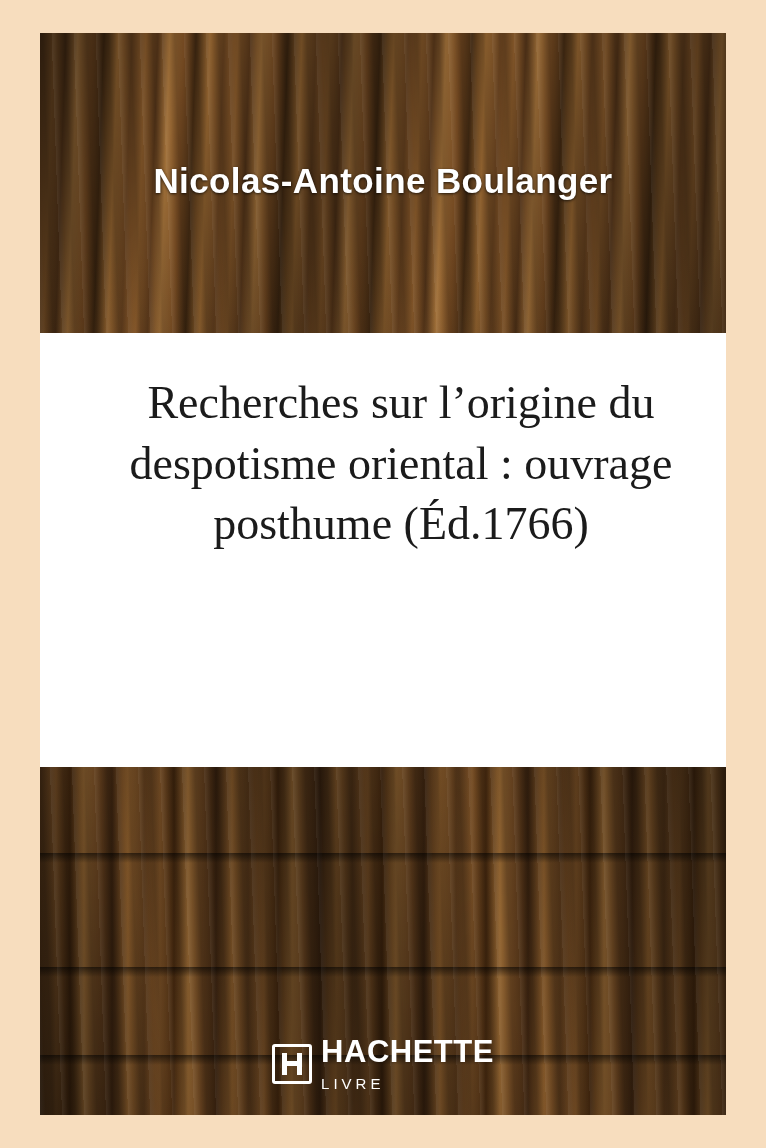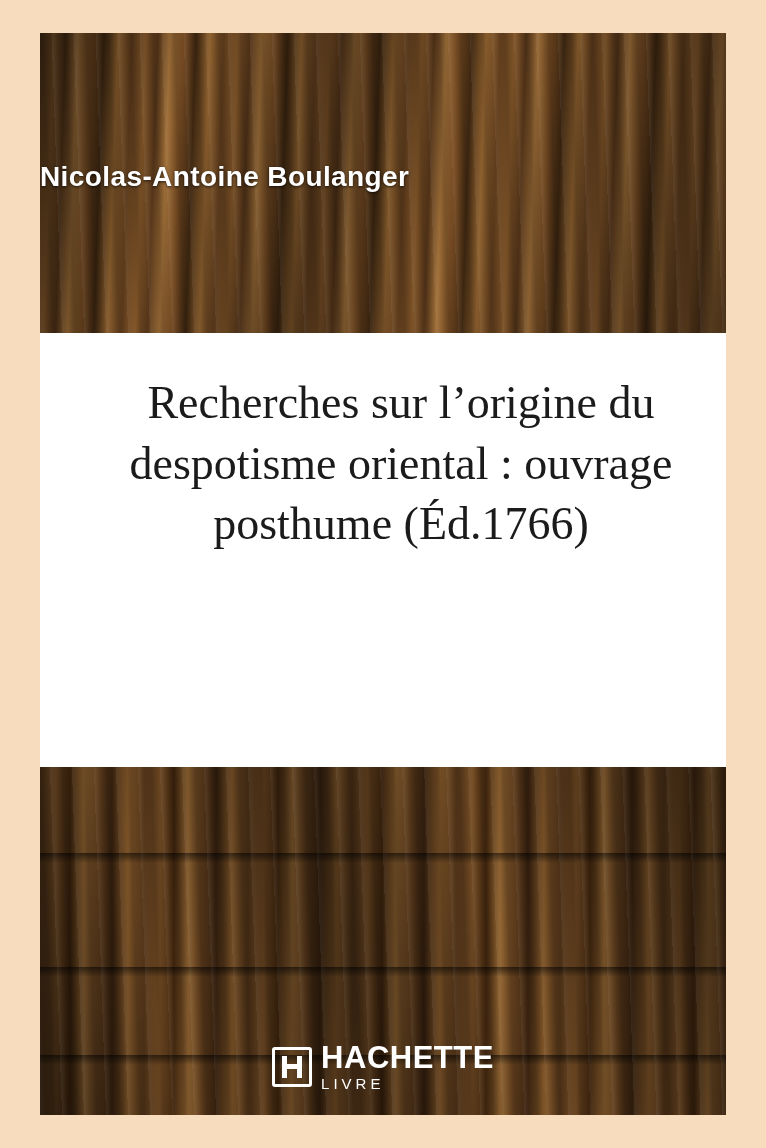--- a/index.html
+++ b/index.html
@@ -85,24 +85,25 @@
       rgba(255,255,255,0.0) 22px);
     pointer-events: none;
   }
 
   
   .author {
     position: absolute;
     left: 0;
     right: 0;
     top: 128px;
+    text-align: center;
     color: #ffffff;
     font-family: "Liberation Sans", sans-serif;
     font-weight: bold;
-    font-size: 28px;
+    font-size: 35px;
     letter-spacing: 0.4px;
     text-shadow: 0 1px 3px rgba(0,0,0,0.7);
   }
 
   
   .title-area {
     position: absolute;
     left: 0;
     right: 0;
     top: 300px;
@@ -173,21 +174,21 @@
     font-family: "Liberation Sans", sans-serif;
   }
   .hachette-name {
     font-size: 31px;
     font-weight: bold;
     letter-spacing: 0.5px;
   }
   .hachette-sub {
     font-size: 15px;
     letter-spacing: 4px;
-    margin-top: 3px;
+    margin-top: 9px;
   }
   .bnf {
     color: #ffffff;
     font-family: "Liberation Sans", sans-serif;
     font-size: 37px;
     font-weight: bold;
     letter-spacing: 0.5px;
   }
 </style>
 </head>

